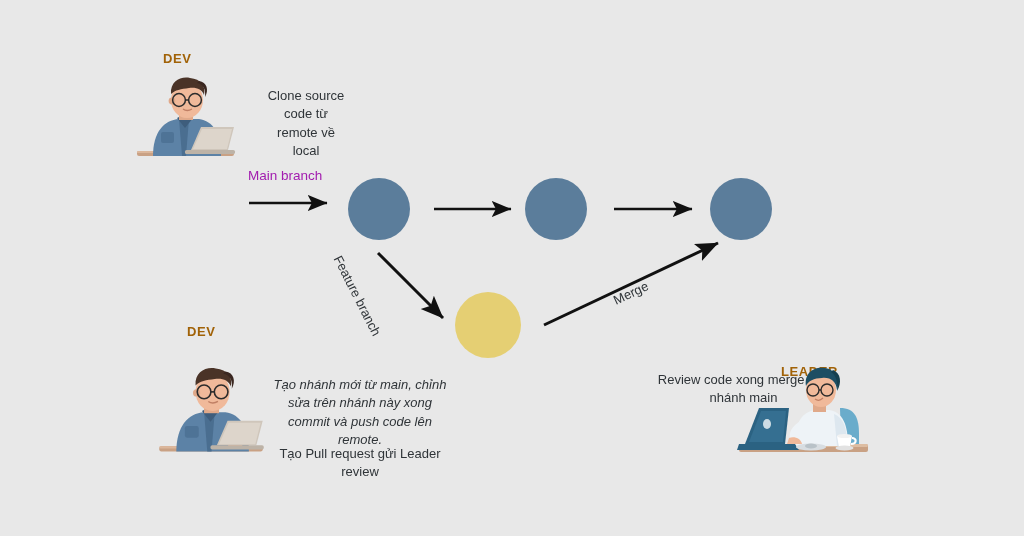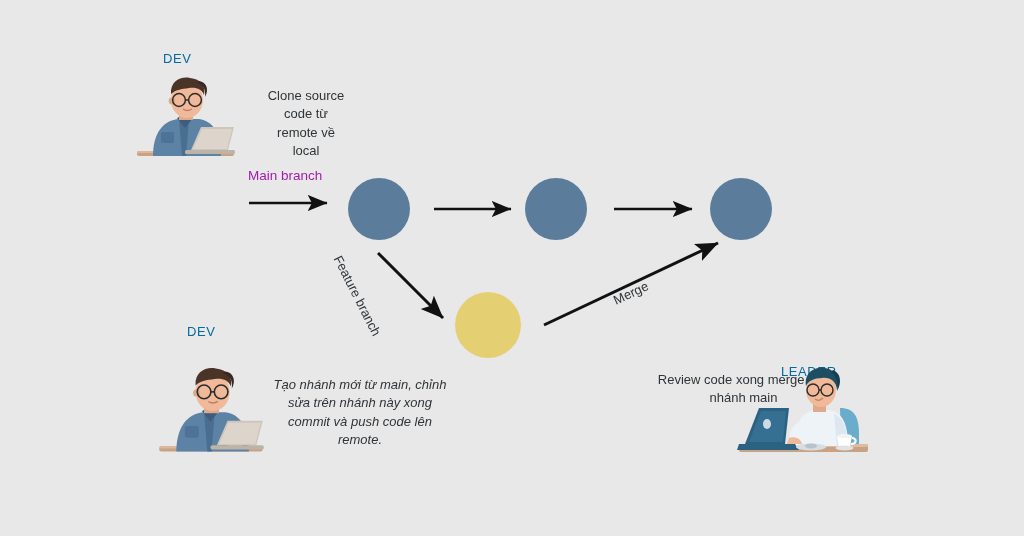--- a/index.html
+++ b/index.html
@@ -16,22 +16,22 @@
   #canvas {
     position: relative;
     width: 1024px;
     height: 536px;
     background: #e8e8e8;
   }
   .abs { position: absolute; }
 
   .role-label {
     font-size: 13px;
-    font-weight: normal;
-    color: #0369a1;
+    font-weight: bold;
+    color: #a16207;
     letter-spacing: 0.6px;
   }
   .note {
     font-size: 13px;
     line-height: 1.42;
     color: #2f3438;
     white-space: pre-line;
     text-align: center;
   }
   .edge-label {
@@ -174,20 +174,22 @@
       <path d="M60 77 L69 57 L99 57 L94 77 Z" fill="#ddd5cb"></path>
       <rect x="52" y="78" width="50" height="4" rx="1.6" fill="#bdb3a7"></rect>
     </svg>
   </div>
 
   <div class="abs note" style="left:270px; top:376px; width:180px;font-style:italic;">Tạo nhánh mới từ main, chỉnh
 sửa trên nhánh này xong
 commit và push code lên
 remote.</div>
 
+  <div class="abs note" style="left:270px; top:445px; width:180px;">Tạo Pull request gửi Leader
+review</div>
 
   <div class="abs role-label" style="left:781px; top:364px;">LEADER</div>
 
   <div class="abs note" style="left:651px; top:371px; width:185px;">Review code xong merge vào
 nhánh main</div>
 
   <div class="illus" style="left:737px; top:362px; width:133px; height:96px;">
     <svg viewBox="0 0 133 96" width="133" height="96">
 
       <path d="M103 46 C118 46, 122 56, 122 72 L122 84 L104 84 Z" fill="#6aaccb"></path>

